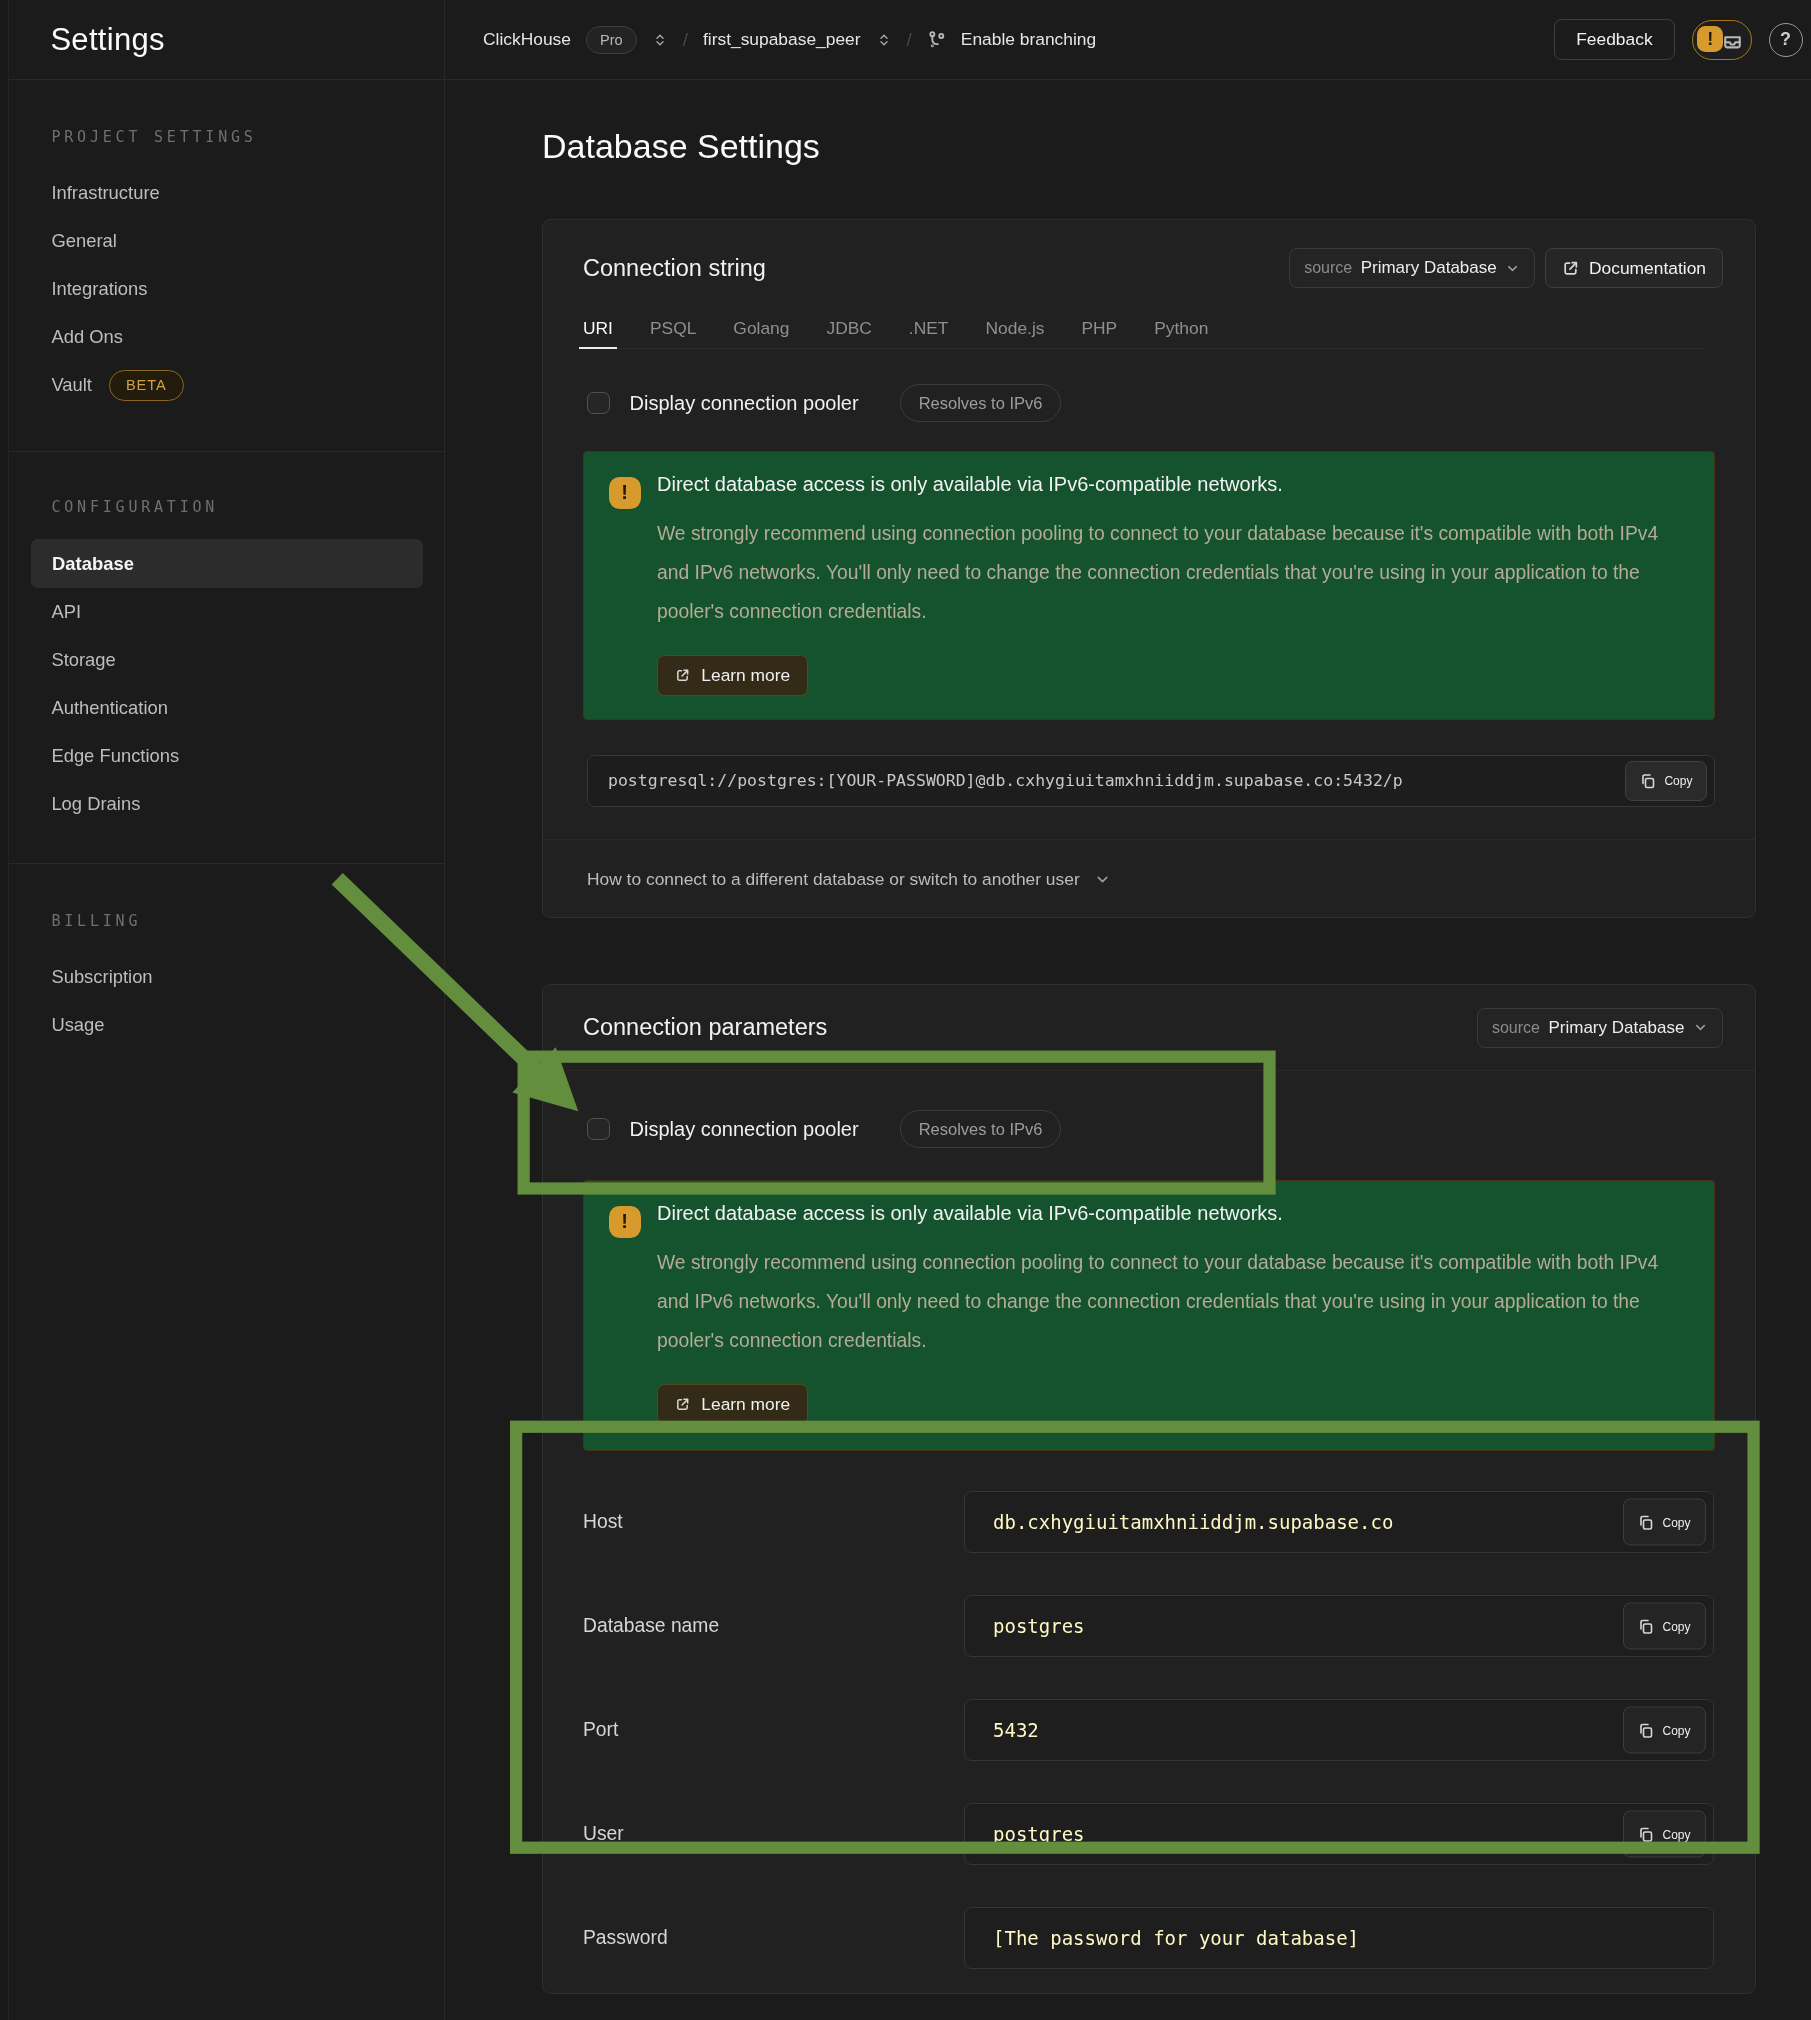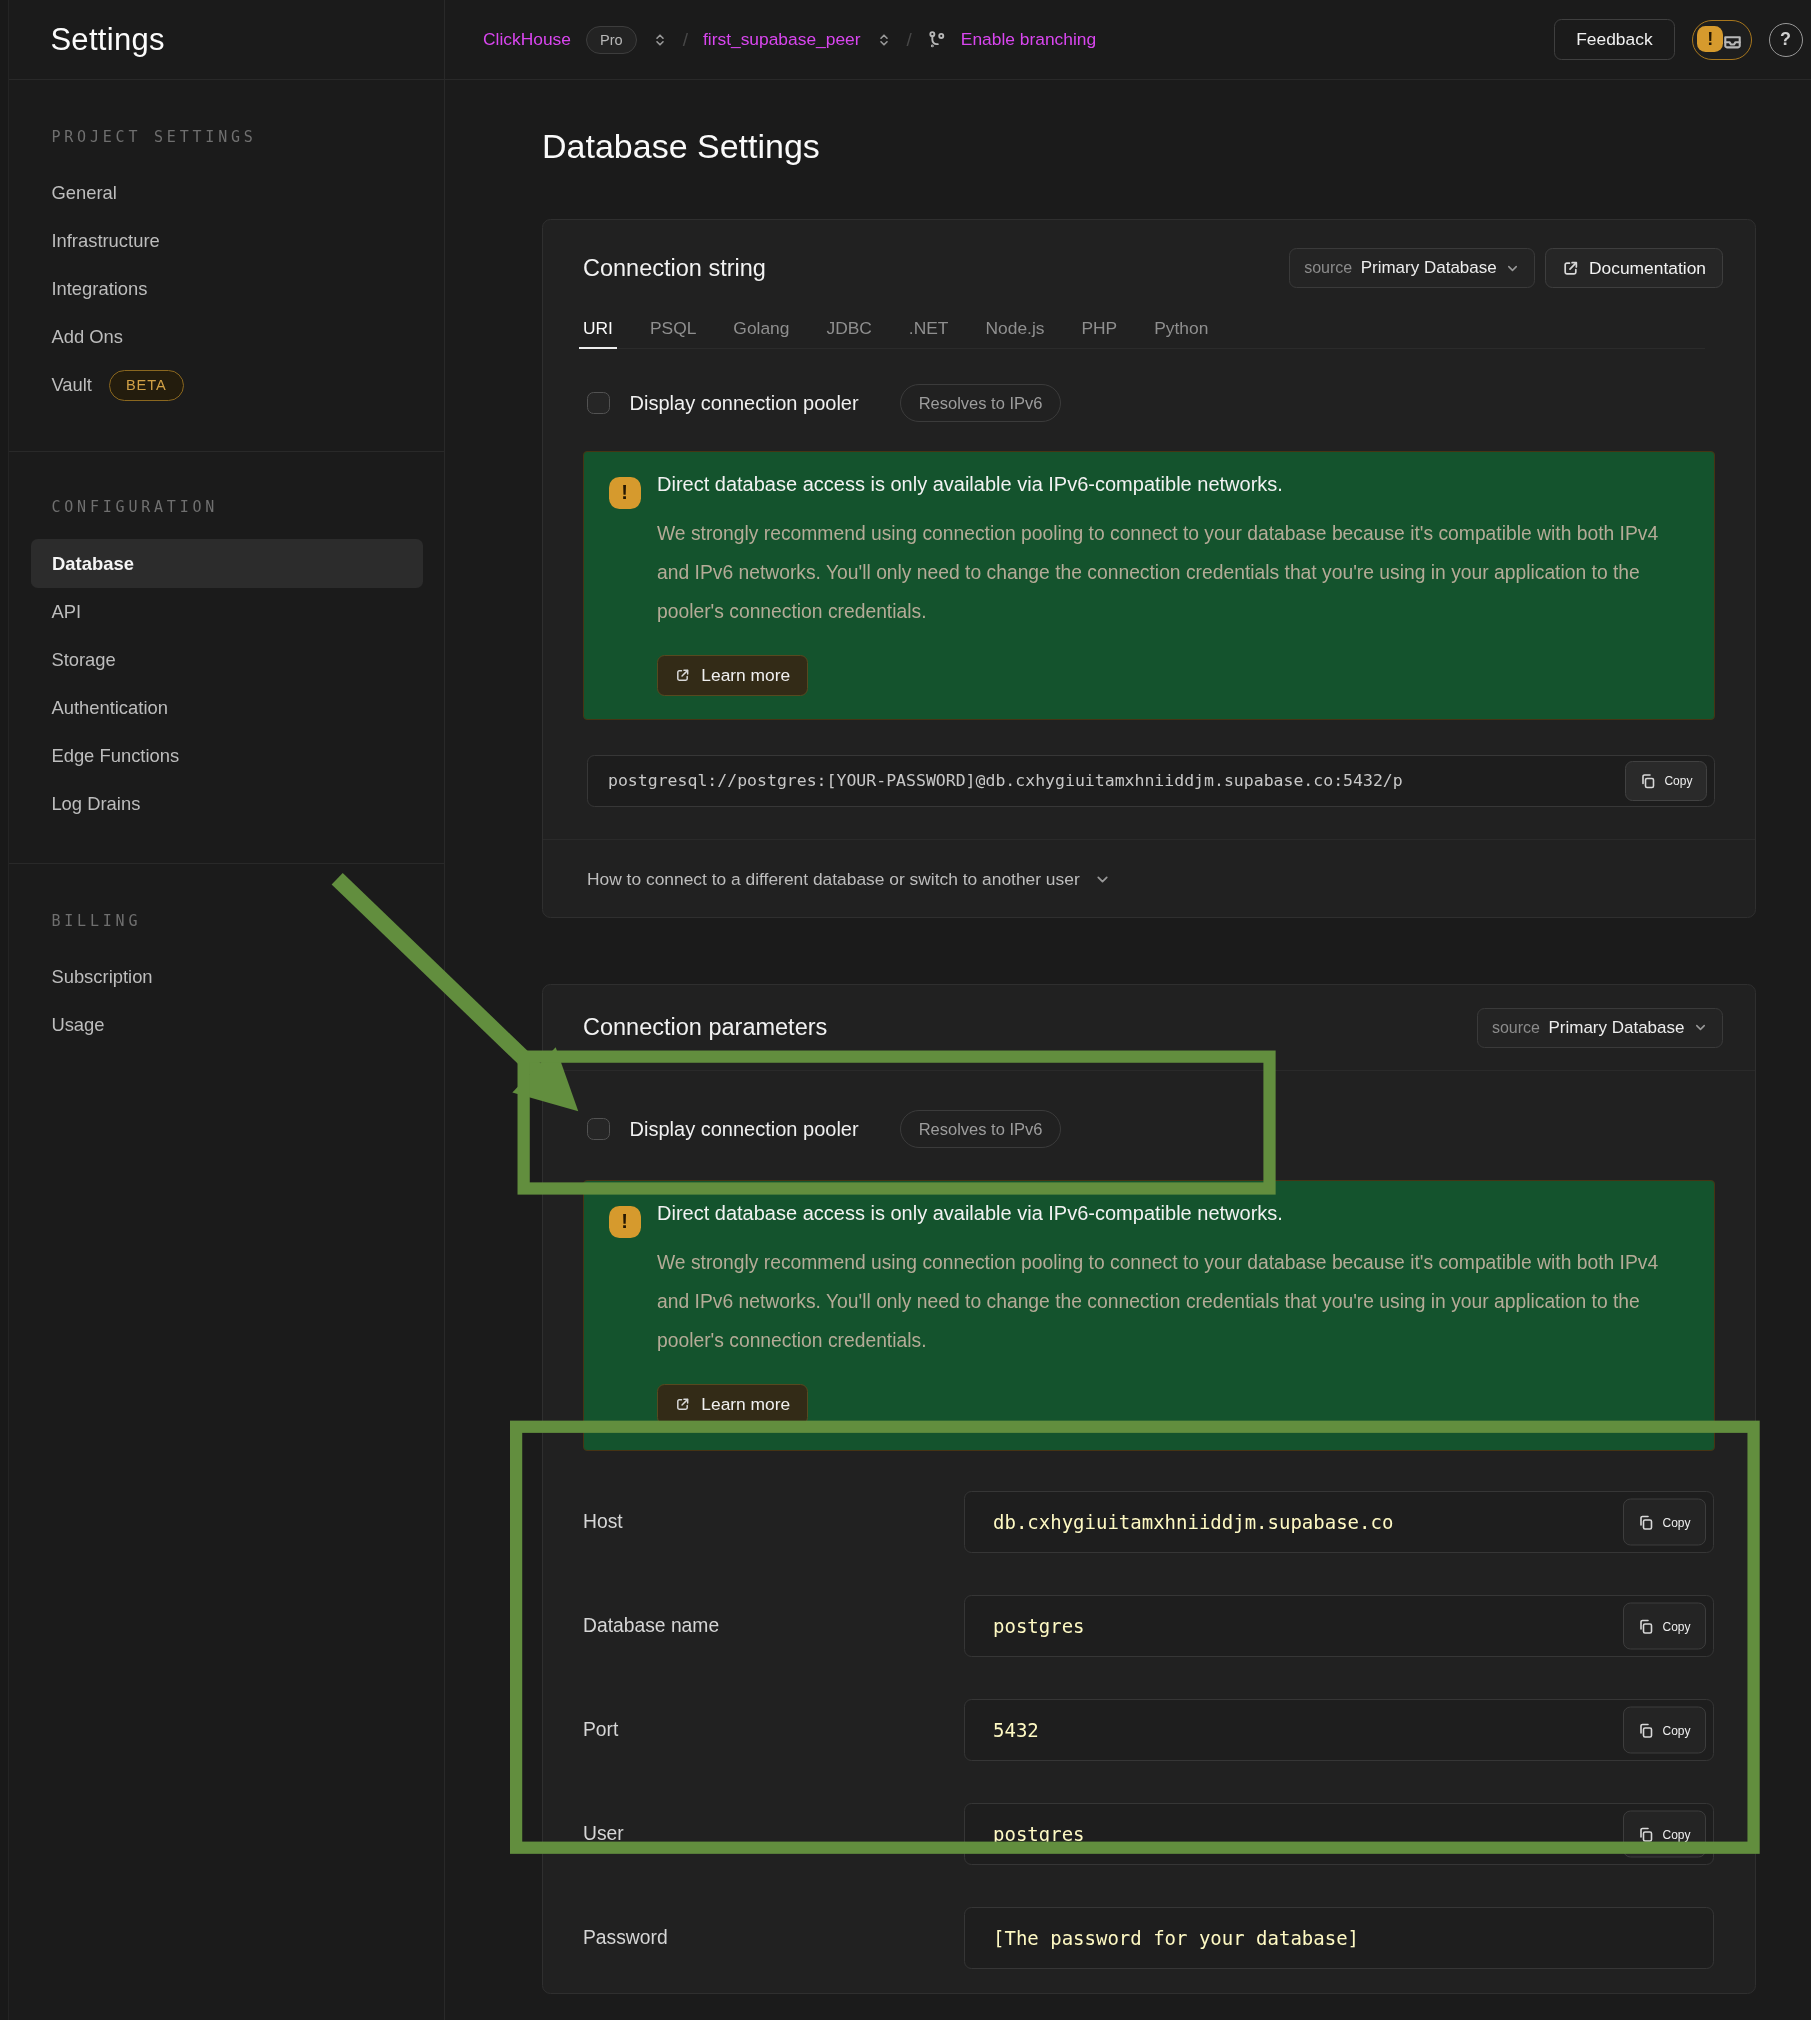--- a/index.html
+++ b/index.html
@@ -15,21 +15,21 @@
   .nav-header { height:38px; display:flex; align-items:center; padding-left:42px; font-family:"DejaVu Sans Mono", monospace; font-size:15px; letter-spacing:3.8px; color:#6f6f6f; }
   .nav-items { margin-top:13px; }
   .nav-item { height:48px; display:flex; align-items:center; padding-left:42px; font-size:18.4px; color:#bdbdbd; cursor:pointer; }
   .nav-item.active { height:49px; margin:0 21.7px 0 21.7px; padding-left:21px; background:#2c2c2c; border-radius:6.6px; color:#f5f5f5; font-weight:700; }
   .beta-pill { margin-left:17px; height:31px; padding:0 16px; display:flex; align-items:center; border:0.9px solid #8a671f; border-radius:16px; background:#231c0d; color:#d2a146; font-size:14.6px; letter-spacing:0.9px; }
   .side-divider { position:absolute; left:0; right:0; border-top:0.9px solid #292929; }
 
   
   .topbar { position:absolute; left:445px; top:0; right:0; height:80px; border-bottom:0.9px solid #292929; background:#1b1b1b; display:flex; align-items:center; justify-content:space-between; padding:0 9.4px 0 38px; }
   .crumbs { display:flex; align-items:center; gap:15px; }
-  .crumb-text { font-size:17.4px; color:#d946ef; }
+  .crumb-text { font-size:17.4px; color:#e5e5e5; }
   .plan-pill { height:28px; padding:0 13px; display:flex; align-items:center; border:0.9px solid #3d3d3d; border-radius:15px; background:#232323; color:#b8b8b8; font-size:14.6px; }
   .crumb-sep { color:#474747; font-size:19px; }
   .icon { display:inline-flex; align-items:center; justify-content:center; }
   .topbar-right { display:flex; align-items:center; gap:17px; }
   .feedback-btn { height:41px; padding:0 21px; display:flex; align-items:center; border:0.9px solid #3f3f3f; border-radius:7.5px; background:transparent; color:#f0f0f0; font-size:17.4px; cursor:pointer; }
   .notif-btn { position:relative; width:60px; height:40px; border:0.9px solid #a8771d; border-radius:20px; background:#1e1e1e; cursor:pointer; }
   .notif-badge { position:absolute; left:4.7px; top:5.6px; width:26px; height:26px; border-radius:8.5px; background:#d69a2d; display:flex; align-items:center; justify-content:center; }
   .notif-badge::before { content:"!"; color:#241703; font-weight:700; font-size:18px; }
   .notif-tray { position:absolute; right:7.5px; top:9.4px; }
   .help-btn { width:34px; height:34px; border-radius:50%; border:1.9px solid #989898; background:transparent; color:#cfcfcf; font-size:18px; font-weight:700; display:flex; align-items:center; justify-content:center; cursor:pointer; }
@@ -100,24 +100,24 @@
 
 <div class="left-rail"></div>
 
 <nav class="sidebar">
   <div class="settings-title">Settings</div>
 
   <div class="nav-group" style="top:118px;">
     <div class="nav-header">PROJECT SETTINGS</div>
     <div class="nav-items">
       <div class="nav-item">
+          <span>Infrastructure</span>
+        </div>
+      <div class="nav-item">
           <span>General</span>
-        </div>
-      <div class="nav-item">
-          <span>Infrastructure</span>
         </div>
       <div class="nav-item">
           <span>Integrations</span>
         </div>
       <div class="nav-item">
           <span>Add Ons</span>
         </div>
       <div class="nav-item">
         <span>Vault</span>
         <span class="beta-pill">BETA</span>

